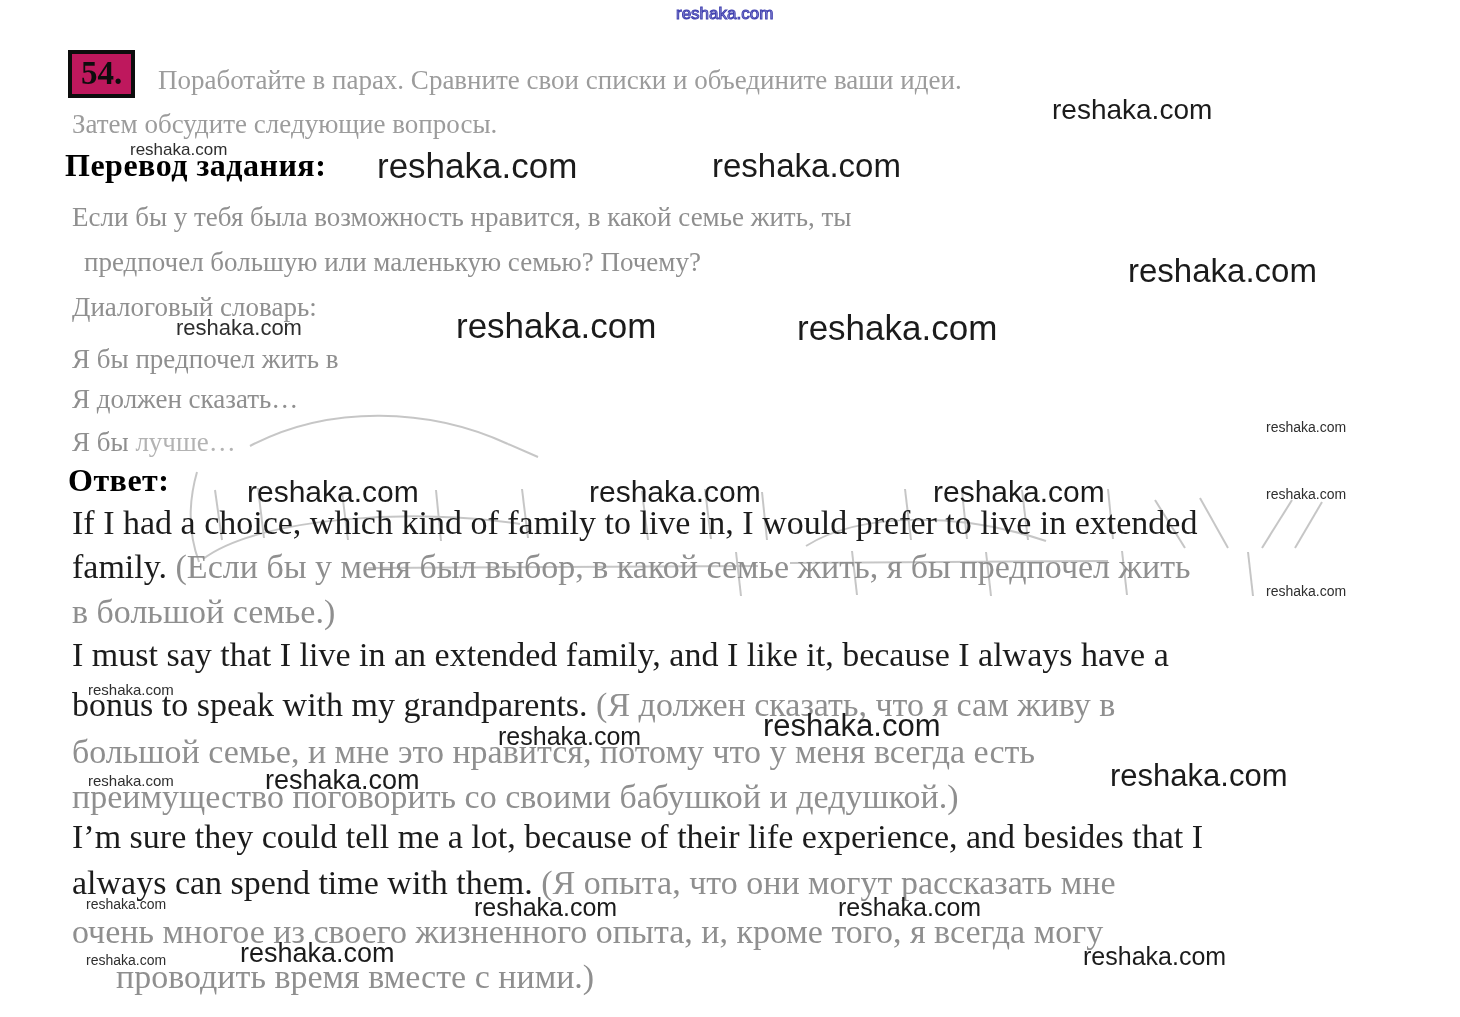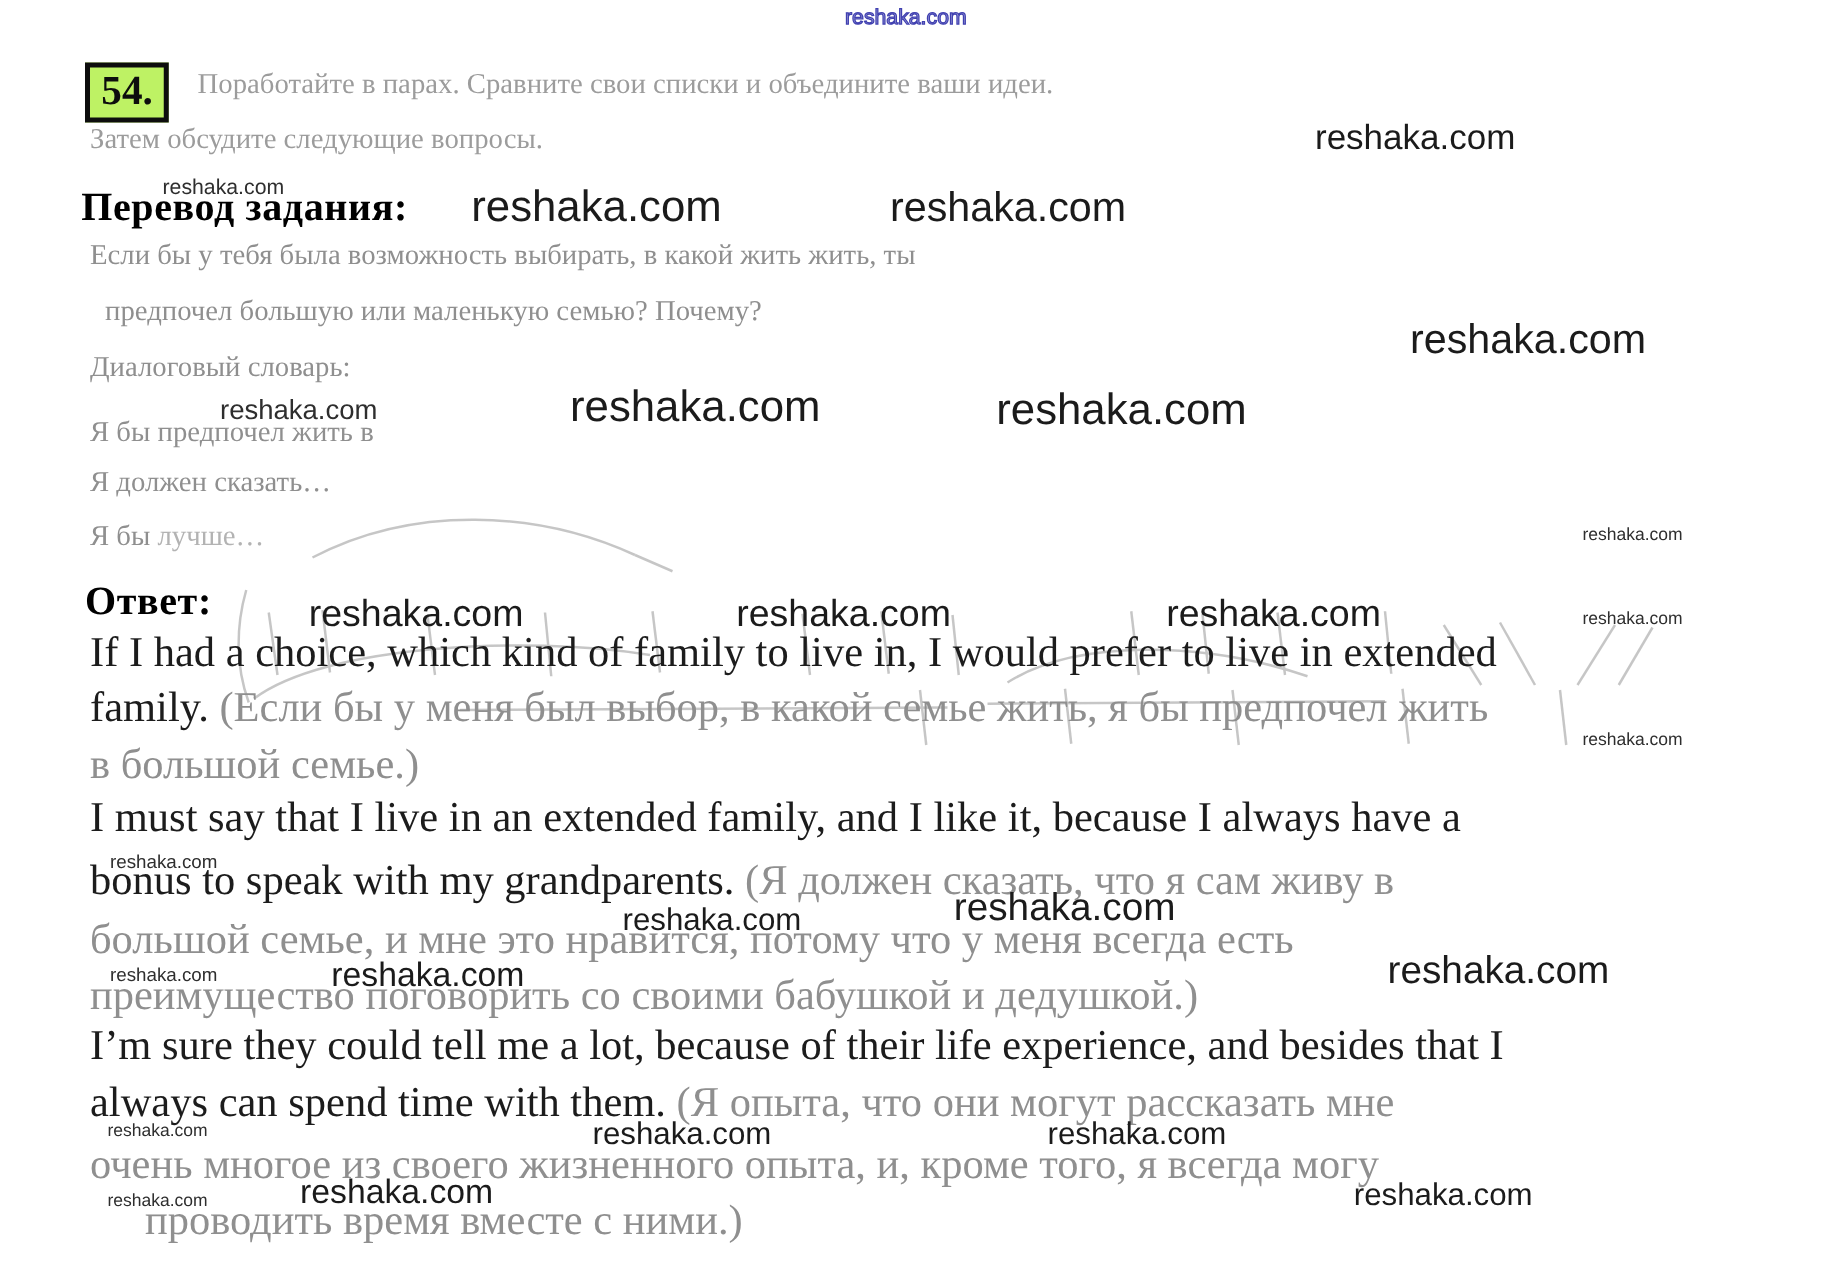--- a/index.html
+++ b/index.html
@@ -10,33 +10,33 @@
     overflow:hidden;
     font-family:"Liberation Serif",serif;
   }
   .line{
     position:absolute;
     white-space:nowrap;
     font-family:"Liberation Serif",serif;
     font-size:34px;
     line-height:1.1;
   }
-  .ru35{font-size:23px;}
+  .ru35{font-size:27px;margin-top:12px;}
   .gray{color:#8f8f8f;}
   .lgray{color:#9c9c9c;}
   .black{color:#1c1c1c;}
   .heading{font-weight:bold;color:#000;font-size:32px;letter-spacing:.5px;}
   .fade{color:#b3b3b3;}
   .tasknum{
     position:absolute;left:68px;top:50px;
     border:4px solid #0d0d0d;
     padding:1px 9px 2px 9px;
     font-family:"Liberation Serif",serif;
     font-weight:bold;font-size:33px;color:#0d0d0d;
-    background:#bef264;
+    background:#be185d;
   }
   .wm{
     position:absolute;
     white-space:nowrap;
     font-family:"Liberation Sans",sans-serif;
     color:#1b1b1b;
   }
   .wm-sm{color:#2e2e2e;}
   .wm-blue{
     color:#9b9bd6;
@@ -89,21 +89,21 @@
     </g>
   </svg>
 
   <div class="tasknum">54.</div>
 
   <div class="line ru35 lgray" style="left:158px;top:54px;">Поработайте в парах. Сравните свои списки и объедините ваши идеи.</div>
   <div class="line ru35 lgray" style="left:72px;top:98px;">Затем обсудите следующие вопросы.</div>
 
   <div class="line heading" style="left:65px;top:148px;">Перевод задания:</div>
 
-  <div class="line ru35 gray" style="left:72px;top:191px;">Если бы у тебя была возможность выбирать, в какой жить жить, ты</div>
+  <div class="line ru35 gray" style="left:72px;top:191px;">Если бы у тебя была возможность нравится, в какой семье жить, ты</div>
   <div class="line ru35 gray" style="left:84px;top:236px;">предпочел большую или маленькую семью? Почему?</div>
   <div class="line ru35 gray" style="left:72px;top:281px;">Диалоговый словарь:</div>
   <div class="line ru35 gray" style="left:72px;top:333px;">Я бы предпочел жить в</div>
   <div class="line ru35 gray" style="left:72px;top:416px;"><span>Я бы </span><span class="fade">лучше…</span></div>
   <div class="line ru35 gray" style="left:72px;top:373px;">Я должен сказать…</div>
 
   <div class="line heading" style="left:68px;top:463px;">Ответ:</div>
 
   <div class="line black" style="left:72px;top:504px;">If I had a choice, which kind of family to live in, I would prefer to live in extended</div>
   <div class="line" style="left:72px;top:548px;text-align:center;"><span class="black">family. </span><span class="gray">(Если бы у меня был выбор, в какой семье жить, я бы предпочел жить</span></div>

